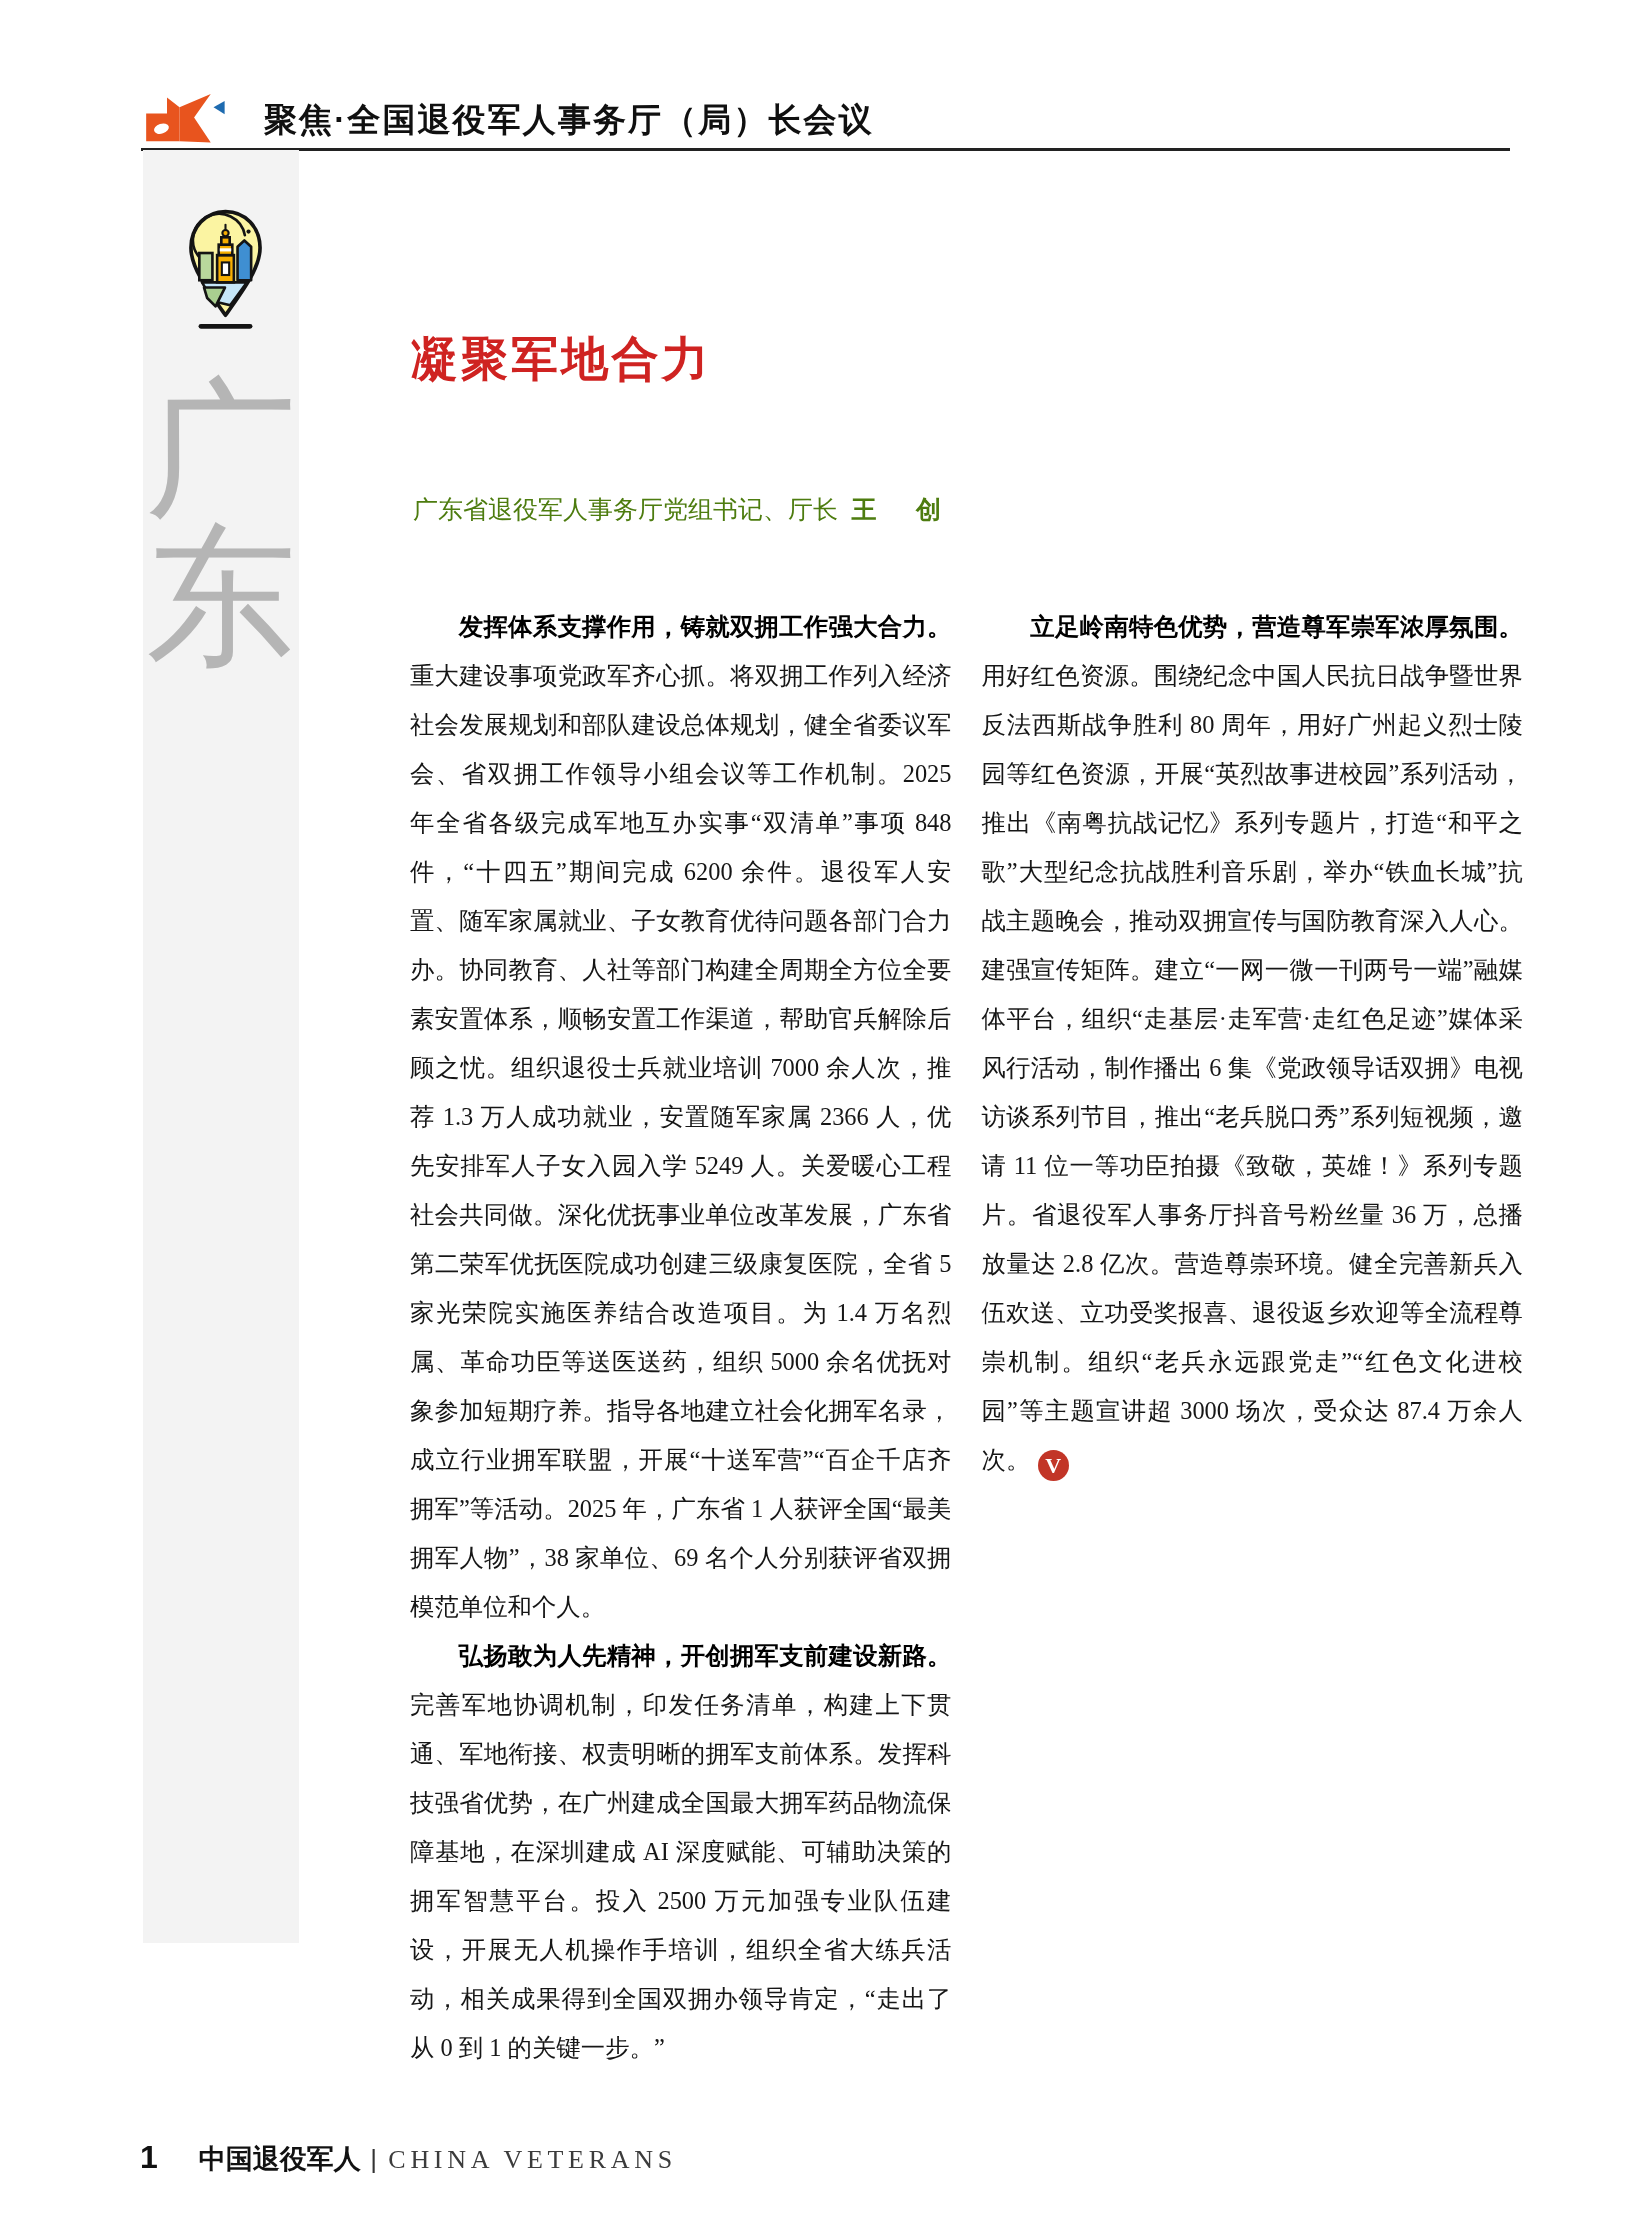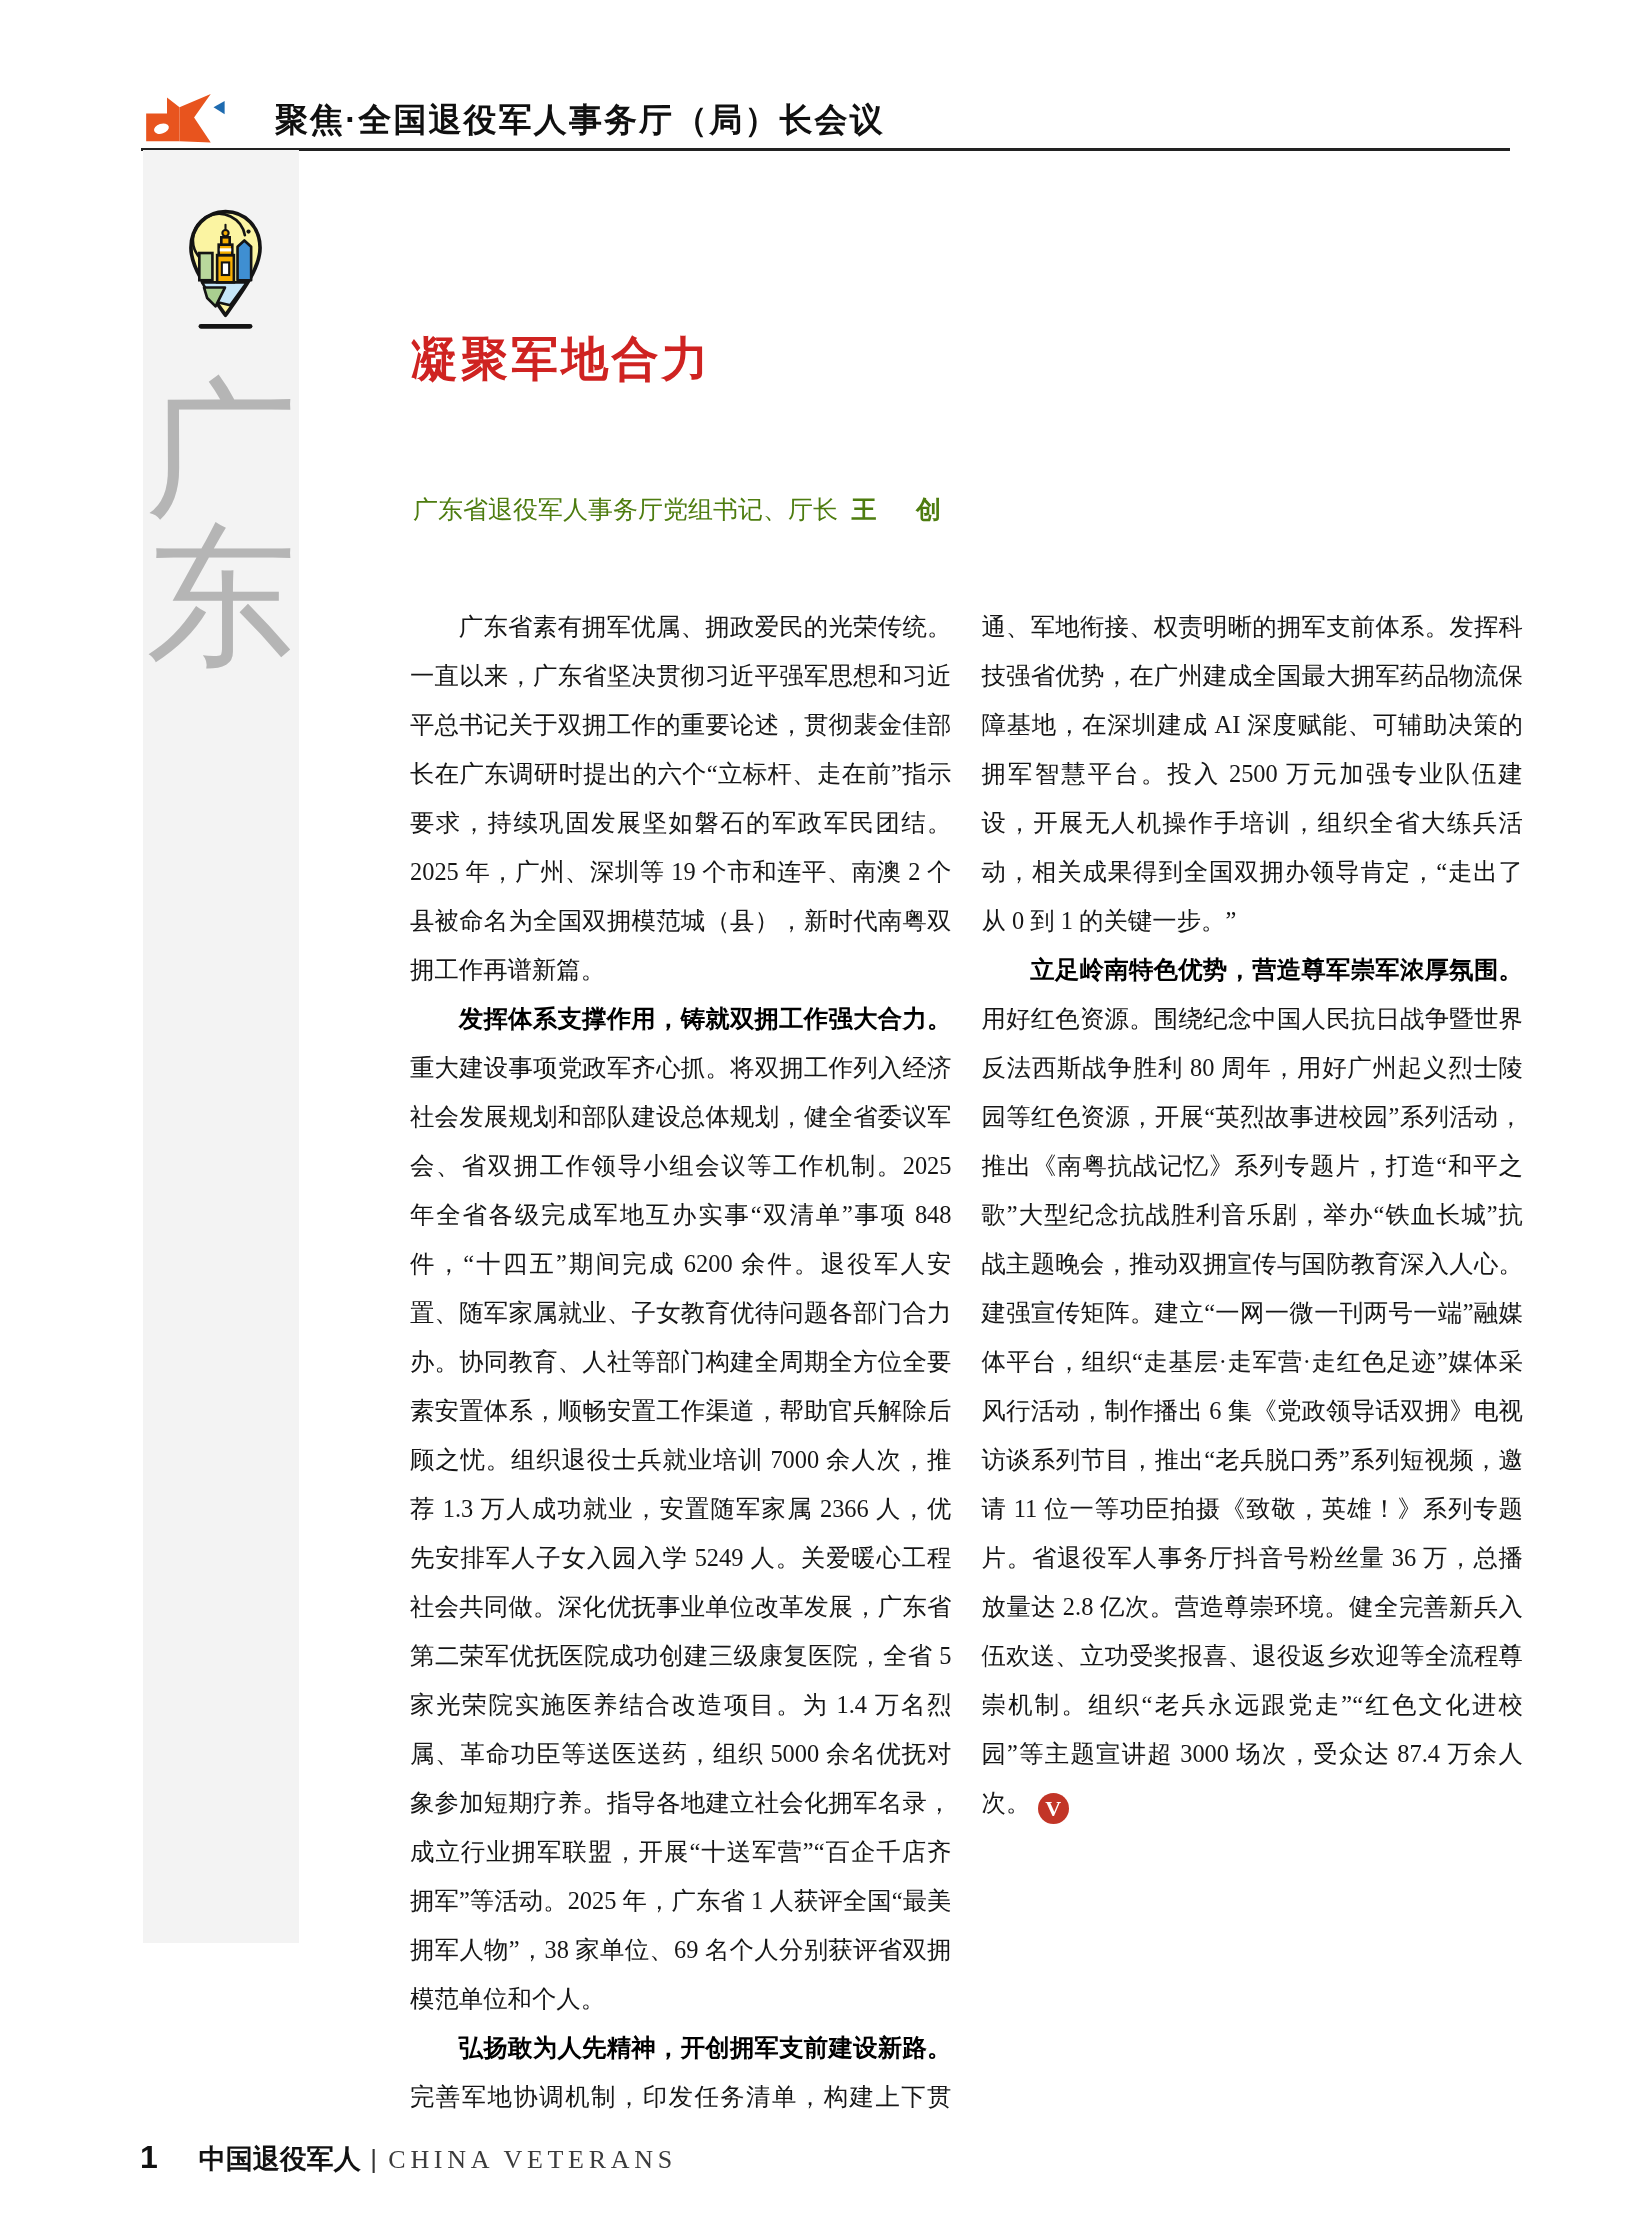--- a/index.html
+++ b/index.html
@@ -12,21 +12,21 @@
   }
   html,body{margin:0;padding:0;}
   body{
     width:1650px;height:2239px;position:relative;overflow:hidden;
     background:#ffffff;color:#1a1a1a;
     font-family:"Liberation Serif", serif;
   }
   
   .header-logo{position:absolute;left:140px;top:94px;width:104px;height:50px;}
   .header-title{
-    position:absolute;left:275px;top:98px;
+    position:absolute;left:264px;top:98px;
     font-family:"Liberation Sans", sans-serif;font-weight:700;
     font-size:33px;line-height:44px;letter-spacing:2.1px;color:#101010;white-space:nowrap;
   }
   .header-rule{position:absolute;left:141px;top:148px;width:1369px;height:2.6px;background:#222;}
   
   .sidebar{position:absolute;left:143px;top:150px;width:156px;height:1793px;background:var(--sidebar-gray);}
   .pin-icon{position:absolute;left:43px;top:58px;width:79px;height:123px;}
   .province{
     position:absolute;left:0;top:228px;width:100%;text-align:center;
     font-family:"Liberation Serif", serif;font-size:151px;line-height:147px;
@@ -114,21 +114,20 @@
 
 <div class="article-title">
   <div>凝聚军地合力</div>
 </div>
 
 <div class="byline">
   <span>广东省退役军人事务厅党组书记、厅长</span><span class="name">王　创</span>
 </div>
 
 <div class="article-body">
-  <p><b class="lead"></b><span>广东省素有拥军优属、拥政爱民的光荣传统。一直以来，广东省坚决贯彻习近平强军思想和习近平总书记关于双拥工作的重要论述，贯彻裴金佳部长在广东调研时提出的六个“立标杆、走在前”指示要求，持续巩固发展坚如磐石的军政军民团结。2025 年，广州、深圳等 19 个市和连平、南澳 2 个县被命名为全国双拥模范城（县），新时代南粤双拥工作再谱新篇。</span></p>
   <p><b class="lead">发挥体系支撑作用，铸就双拥工作强大合力。</b><span>重大建设事项党政军齐心抓。将双拥工作列入经济社会发展规划和部队建设总体规划，健全省委议军会、省双拥工作领导小组会议等工作机制。2025 年全省各级完成军地互办实事“双清单”事项 848 件，“十四五”期间完成 6200 余件。退役军人安置、随军家属就业、子女教育优待问题各部门合力办。协同教育、人社等部门构建全周期全方位全要素安置体系，顺畅安置工作渠道，帮助官兵解除后顾之忧。组织退役士兵就业培训 7000 余人次，推荐 1.3 万人成功就业，安置随军家属 2366 人，优先安排军人子女入园入学 5249 人。关爱暖心工程社会共同做。深化优抚事业单位改革发展，广东省第二荣军优抚医院成功创建三级康复医院，全省 5 家光荣院实施医养结合改造项目。为 1.4 万名烈属、革命功臣等送医送药，组织 5000 余名优抚对象参加短期疗养。指导各地建立社会化拥军名录，成立行业拥军联盟，开展“十送军营”“百企千店齐拥军”等活动。2025 年，广东省 1 人获评全国“最美拥军人物”，38 家单位、69 名个人分别获评省双拥模范单位和个人。</span></p>
   <p><b class="lead">弘扬敢为人先精神，开创拥军支前建设新路。</b><span>完善军地协调机制，印发任务清单，构建上下贯通、军地衔接、权责明晰的拥军支前体系。发挥科技强省优势，在广州建成全国最大拥军药品物流保障基地，在深圳建成 AI 深度赋能、可辅助决策的拥军智慧平台。投入 2500 万元加强专业队伍建设，开展无人机操作手培训，组织全省大练兵活动，相关成果得到全国双拥办领导肯定，“走出了从 0 到 1 的关键一步。”</span></p>
   <p><b class="lead">立足岭南特色优势，营造尊军崇军浓厚氛围。</b><span>用好红色资源。围绕纪念中国人民抗日战争暨世界反法西斯战争胜利 80 周年，用好广州起义烈士陵园等红色资源，开展“英烈故事进校园”系列活动，推出《南粤抗战记忆》系列专题片，打造“和平之歌”大型纪念抗战胜利音乐剧，举办“铁血长城”抗战主题晚会，推动双拥宣传与国防教育深入人心。建强宣传矩阵。建立“一网一微一刊两号一端”融媒体平台，组织“走基层·走军营·走红色足迹”媒体采风行活动，制作播出 6 集《党政领导话双拥》电视访谈系列节目，推出“老兵脱口秀”系列短视频，邀请 11 位一等功臣拍摄《致敬，英雄！》系列专题片。省退役军人事务厅抖音号粉丝量 36 万，总播放量达 2.8 亿次。营造尊崇环境。健全完善新兵入伍欢送、立功受奖报喜、退役返乡欢迎等全流程尊崇机制。组织“老兵永远跟党走”“红色文化进校园”等主题宣讲超 3000 场次，受众达 87.4 万余人次。</span><span class="end-badge">V</span></p>
 </div>
 
 <div class="footer">
   <span class="page-num">1</span>
   <span class="cn">中国退役军人</span>
   <span class="divider">|</span>
   <span class="en">CHINA VETERANS</span>

